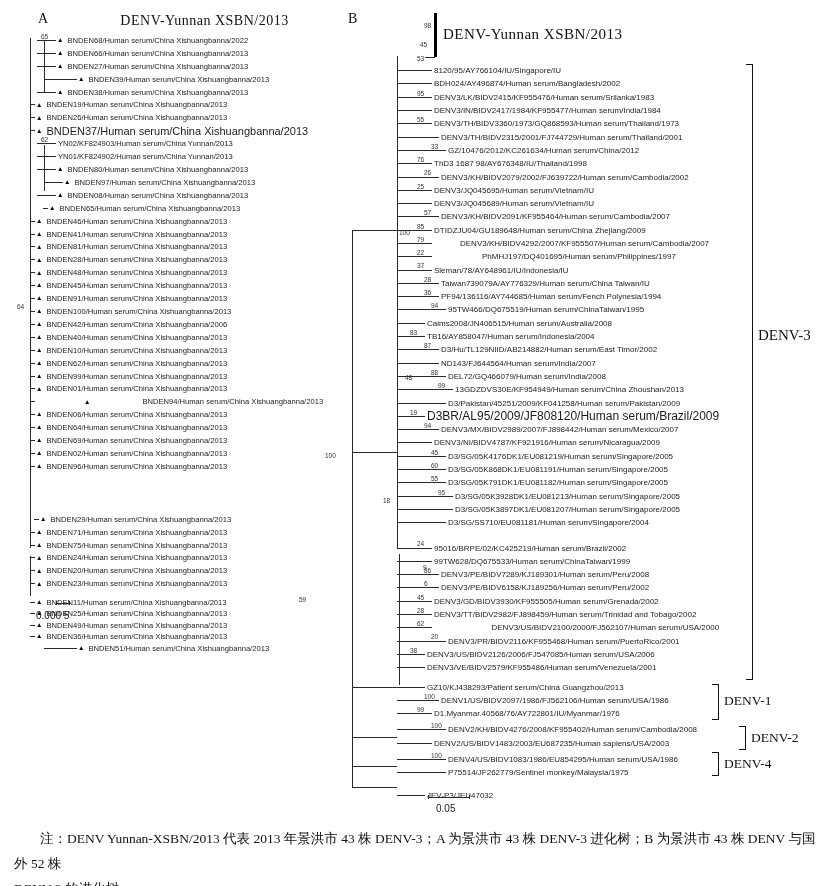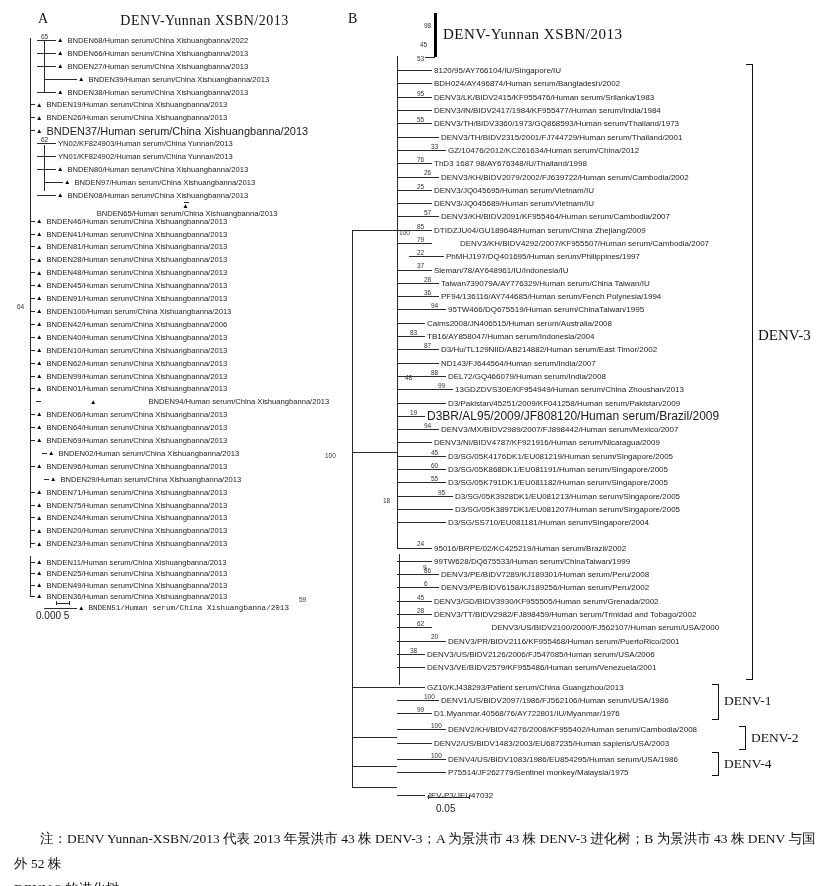--- a/index.html
+++ b/index.html
@@ -92,21 +92,21 @@
       <div class="row" style="height: 12.92px; padding-left: 14px;">
         <span class="stub" style="width: 19px;"></span>
         <span class="tri">▲</span>
         <span class="lbl" style="font-size: 7.6px;">BNDEN97/Human serum/China Xishuangbanna/2013</span>
       </div>
       <div class="row" style="height: 12.92px; padding-left: 7px;">
         <span class="stub" style="width: 19px;"></span>
         <span class="tri">▲</span>
         <span class="lbl" style="font-size: 7.6px;">BNDEN08/Human serum/China Xishuangbanna/2013</span>
       </div>
-      <div class="row" style="height: 12.92px; padding-left: 13px; flex-direction: column;">
+      <div class="row" style="height: 12.92px; padding-left: 13px;">
         <span class="stub" style="width: 5px;"></span>
         <span class="tri">▲</span>
         <span class="lbl" style="font-size: 7.6px;">BNDEN65/Human serum/China Xishuangbanna/2013</span>
       </div>
       <div class="row" style="height: 12.92px; padding-left: 0px;">
         <span class="stub" style="width: 5px;"></span>
         <span class="tri">▲</span>
         <span class="lbl" style="font-size: 7.6px;">BNDEN46/Human serum/China Xishuangbanna/2013</span>
       </div>
       <div class="row" style="height: 12.92px; padding-left: 0px;">
@@ -167,51 +167,51 @@
       <div class="row" style="height: 12.92px; padding-left: 0px;">
         <span class="stub" style="width: 5px;"></span>
         <span class="tri">▲</span>
         <span class="lbl" style="font-size: 7.6px;">BNDEN99/Human serum/China Xishuangbanna/2013</span>
       </div>
       <div class="row" style="height: 12.92px; padding-left: 0px;">
         <span class="stub" style="width: 5px;"></span>
         <span class="tri">▲</span>
         <span class="lbl" style="font-size: 7.6px;">BNDEN01/Human serum/China Xishuangbanna/2013</span>
       </div>
-      <div class="row" style="height: 12.92px; padding-left: 6px; gap: 48px;">
+      <div class="row" style="height: 12.92px; padding-left: 0px; gap: 48px;">
         <span class="stub" style="width: 5px;"></span>
         <span class="tri">▲</span>
         <span class="lbl" style="font-size: 7.6px;">BNDEN94/Human serum/China Xishuangbanna/2013</span>
       </div>
       <div class="row" style="height: 12.92px; padding-left: 0px;">
         <span class="stub" style="width: 5px;"></span>
         <span class="tri">▲</span>
         <span class="lbl" style="font-size: 7.6px;">BNDEN06/Human serum/China Xishuangbanna/2013</span>
       </div>
       <div class="row" style="height: 12.92px; padding-left: 0px;">
         <span class="stub" style="width: 5px;"></span>
         <span class="tri">▲</span>
         <span class="lbl" style="font-size: 7.6px;">BNDEN64/Human serum/China Xishuangbanna/2013</span>
       </div>
       <div class="row" style="height: 12.92px; padding-left: 0px;">
         <span class="stub" style="width: 5px;"></span>
         <span class="tri">▲</span>
         <span class="lbl" style="font-size: 7.6px;">BNDEN69/Human serum/China Xishuangbanna/2013</span>
       </div>
-      <div class="row" style="height: 12.92px; padding-left: 0px; margin-left: 12px;">
+      <div class="row" style="height: 12.92px; padding-left: 0px;">
         <span class="stub" style="width: 5px;"></span>
         <span class="tri">▲</span>
         <span class="lbl" style="font-size: 7.6px;">BNDEN02/Human serum/China Xishuangbanna/2013</span>
       </div>
       <div class="row" style="height: 12.92px; padding-left: 0px;">
         <span class="stub" style="width: 5px;"></span>
         <span class="tri">▲</span>
         <span class="lbl" style="font-size: 7.6px;">BNDEN96/Human serum/China Xishuangbanna/2013</span>
       </div>
-      <div class="row" style="height: 12.92px; padding-left: 14px;">
+      <div class="row" style="height: 12.92px; padding-left: 4px; margin-top: 40px;">
         <span class="stub" style="width: 5px;"></span>
         <span class="tri">▲</span>
         <span class="lbl" style="font-size: 7.6px;">BNDEN29/Human serum/China Xishuangbanna/2013</span>
       </div>
       <div class="row" style="height: 12.92px; padding-left: 0px;">
         <span class="stub" style="width: 5px;"></span>
         <span class="tri">▲</span>
         <span class="lbl" style="font-size: 7.6px;">BNDEN71/Human serum/China Xishuangbanna/2013</span>
       </div>
       <div class="row" style="height: 12.92px; padding-left: 0px;">
@@ -250,21 +250,21 @@
         <span class="lbl" style="font-size: 7.6px;">BNDEN49/Human serum/China Xishuangbanna/2013</span>
       </div>
       <div class="row" style="height: 11.5px; padding-left: 0px;">
         <span class="stub" style="width: 5px;"></span>
         <span class="tri">▲</span>
         <span class="lbl" style="font-size: 7.6px;">BNDEN36/Human serum/China Xishuangbanna/2013</span>
       </div>
       <div class="row" style="height: 11.5px; padding-left: 14px;">
         <span class="stub" style="width: 33px;"></span>
         <span class="tri">▲</span>
-        <span class="lbl" style="font-size: 7.6px; font-family: Liberation Mono, monospace;">BNDEN51/Human serum/China Xishuangbanna/2013</span>
+        <span class="lbl" style="font-size: 7.6px;">BNDEN51/Human serum/China Xishuangbanna/2013</span>
       </div>
     </div>
   <div class="scalebar" style="left:56px; top:601px; width:12px;"></div>
   <div class="scale-text" style="left:36px; top:610px;">0.000 5</div>
 
   <div class="panel-letter" style="left:348px; top:11px;">B</div>
   <div class="collapsed-branch" style="left:434px; top:13px; height:44px;"></div>
   <div class="tree-title" style="left:443px; top:26px; font-size:15px;">DENV-Yunnan XSBN/2013</div>
   <div class="rows" style="left:397px; top:64px;">
       <div class="row" style="height: 13.3px; padding-left: 0px;">
@@ -325,21 +325,21 @@
       <div class="row" style="height: 13.3px; padding-left: 0px;">
         <span class="bs" style="left: 20px; top: -1px;">85</span>
         <span class="stub" style="width: 35px;"></span>
         <span class="lbl" style="font-size: 8px;">DTIDZJU04/GU189648/Human serum/China Zhejiang/2009</span>
       </div>
       <div class="row" style="height: 13.3px; padding-left: 0px;">
         <span class="bs" style="left: 20px; top: -1px;">79</span>
         <span class="stub" style="width: 35px;"></span>
         <span class="lbl" style="font-size: 8px; margin-left: 28px;">DENV3/KH/BIDV4292/2007/KF955507/Human serum/Cambodia/2007</span>
       </div>
-      <div class="row" style="height: 13.3px; padding-left: 12px;">
+      <div class="row" style="height: 13.3px; padding-left: 0px; gap: 48px;">
         <span class="bs" style="left: 20px; top: -1px;">22</span>
         <span class="stub" style="width: 35px;"></span>
         <span class="lbl" style="font-size: 8px;">PhMHJ197/DQ401695/Human serum/Philippines/1997</span>
       </div>
       <div class="row" style="height: 13.3px; padding-left: 0px;">
         <span class="bs" style="left: 20px; top: -1px;">37</span>
         <span class="stub" style="width: 35px;"></span>
         <span class="lbl" style="font-size: 8px;">Sleman/78/AY648961/IU/Indonesia/IU</span>
       </div>
       <div class="row" style="height: 13.3px; padding-left: 0px;">

